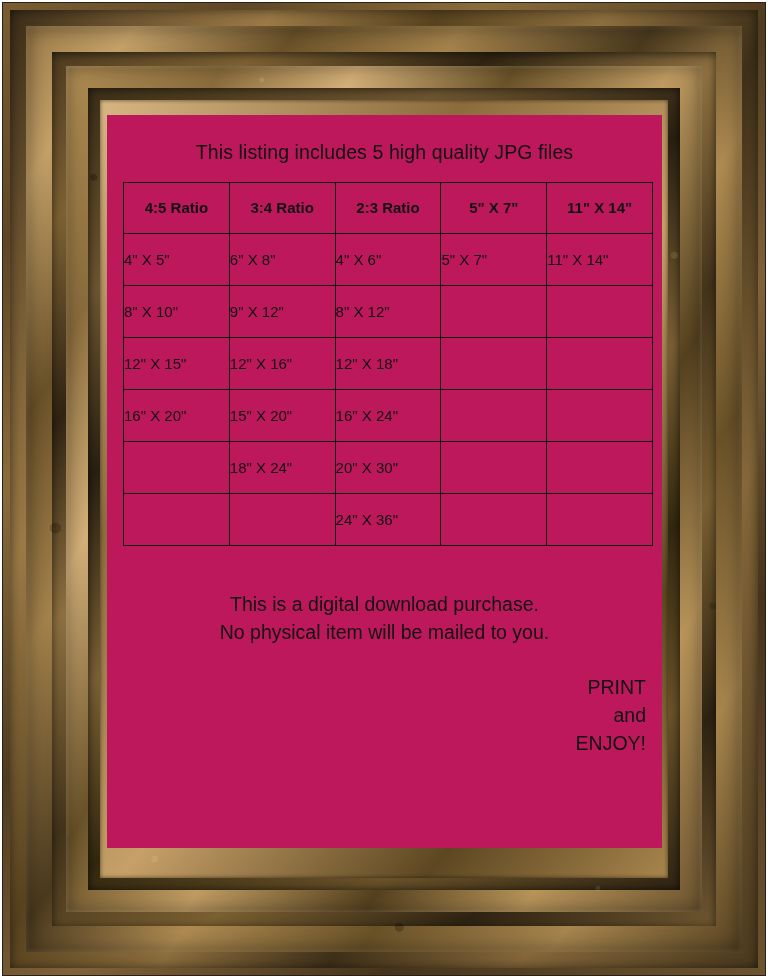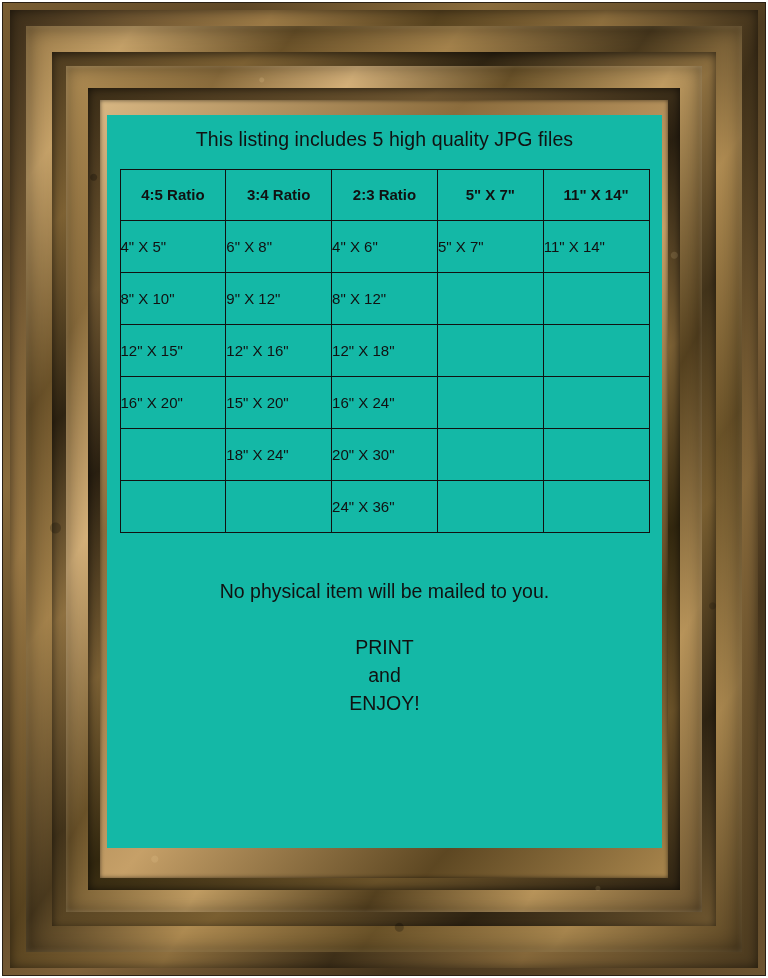--- a/index.html
+++ b/index.html
@@ -99,23 +99,23 @@
       radial-gradient(circle at 45% 46%, rgba(0,0,0,0.15) 0 2px, transparent 3px);
   }
 
   
   .artwork {
     position: absolute;
     left: 107px;
     top: 115px;
     width: 555px;
     height: 733px;
-    background: #14b8a6;
+    background: #be185d;
     box-sizing: border-box;
-    padding: 3px;
+    padding: 16px;
     overflow: hidden;
   }
 
   .intro {
     text-align: center;
     font-size: 19.5px;
     line-height: 1.38;
     color: #111111;
     margin-top: 8px;
     padding: 0 18px;
@@ -155,21 +155,21 @@
   }
   .note div { white-space: nowrap; }
 
   .cta {
     text-align: center;
     font-size: 19.5px;
     line-height: 1.44;
     color: #111111;
     margin-top: 27px;
   }
-  .cta div { white-space: nowrap; }
+  .cta div { white-space: nowrap; text-align: right; }
 </style>
 </head>
 <body>
 
 <div class="frame-wrap">
 
   <div class="frame-layer frame-l0"></div>
   <div class="frame-layer frame-l1"></div>
   <div class="frame-layer frame-l2"></div>
   <div class="frame-layer frame-l3"></div>
@@ -234,20 +234,21 @@
           <td></td>
           <td></td>
           <td>24" X 36"</td>
           <td></td>
           <td></td>
         </tr>
       </tbody>
     </table>
 
     <div class="note">
+      <div>This is a digital download purchase.</div>
       <div>No physical item will be mailed to you.</div>
     </div>
 
     <div class="cta">
       <div>PRINT</div>
       <div>and</div>
       <div>ENJOY!</div>
     </div>
 
   </div>

